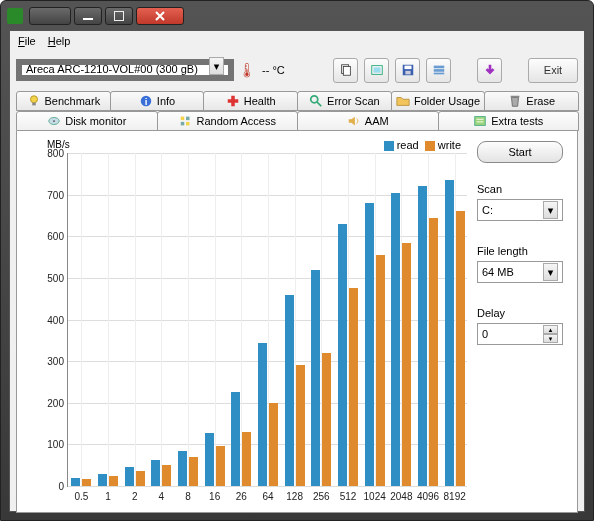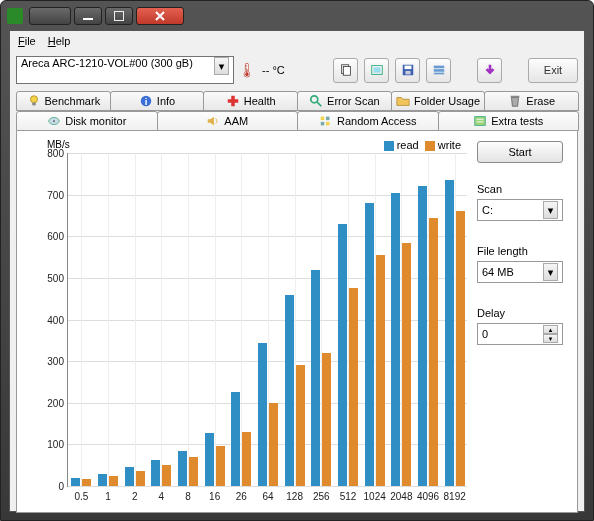--- a/index.html
+++ b/index.html
@@ -12,21 +12,21 @@
 .titlebar .cbtn{width:28px;height:18px;border-radius:3px;border:1px solid #222;background:linear-gradient(#6a6a6a,#444);display:flex;align-items:center;justify-content:center;color:#fff;cursor:pointer}
 .titlebar .cbtn.dbl{width:42px;gap:4px}
 .titlebar .cbtn.close{background:linear-gradient(#e46050,#c0392b);width:48px}
 .titlebar .dot{width:10px;height:10px;border:1px solid #eee;background:transparent}
 .titlebar .tri{width:0;height:0;border-left:5px solid transparent;border-right:5px solid transparent}
 .client{position:absolute;left:8px;right:8px;top:29px;bottom:8px;background:#f0f0f0;border:1px solid #555}
 .menubar{height:20px;display:flex;align-items:center;gap:12px;padding:0 8px}
 .menubar span{cursor:pointer}
 .menubar u{text-decoration:underline}
 .toolbar{height:38px;display:flex;align-items:center;padding:0 6px;gap:6px}
-.dd{width:218px;height:28px;background:#fff;border:1px solid #737373;display:flex;align-items:flex-start;padding:0 4px;justify-content:space-between}
+.dd{width:218px;height:22px;background:#fff;border:6px solid #737373;display:flex;align-items:flex-end;padding:0 4px;justify-content:space-between}
 .dd .arr{width:15px;height:18px;background:linear-gradient(#f5f5f5,#ddd);border:1px solid #aaa;display:flex;align-items:center;justify-content:center}
 .therm{width:14px;display:flex;align-items:center;justify-content:center;color:#c0392b;font-size:14px}
 .temp{margin-left:2px}
 .spacer{flex:1}
 .tbtn{width:25px;height:25px;border:1px solid #aaa;border-radius:3px;background:linear-gradient(#fdfdfd,#e5e5e5);display:flex;align-items:center;justify-content:center;color:#333;cursor:pointer}
 .tbtn.exit{width:50px}
 .tbtn svg{width:14px;height:14px}
 .tabs{margin:2px 6px 0 6px}
 .tabrow{display:flex}
 .tab{flex:1;height:20px;border:1px solid #999;background:linear-gradient(#fafafa,#e8e8e8);display:flex;align-items:center;justify-content:center;gap:4px;cursor:pointer;margin-right:-1px;border-top-left-radius:3px;border-top-right-radius:3px}
@@ -38,21 +38,21 @@
 .ylabel{position:absolute;left:22px;top:0;font-size:10px}
 .legend{position:absolute;right:6px;top:0;display:flex;gap:6px;font-size:10px}
 .legend .sw{width:10px;height:10px;display:inline-block;vertical-align:middle}
 .plot{position:absolute;left:42px;top:14px;right:0;bottom:18px;border-left:1px solid #888;border-bottom:1px solid #888}
 .grid-h{position:absolute;left:0;right:0;height:1px;background:#ddd}
 .ytick{position:absolute;left:-32px;width:28px;text-align:right;font-size:10px;color:#222;transform:translateY(-50%)}
 .grid-v{position:absolute;top:0;bottom:0;width:1px;background:#eee}
 .xtick{position:absolute;bottom:-16px;font-size:10px;color:#222;transform:translateX(-50%)}
 .bar{position:absolute;bottom:0;width:9px}
 .side{flex:1;padding-top:2px}
-.side .btn{width:86px;height:22px;border:1px solid #8a8a8a;border-radius:3px;background:linear-gradient(#fdfdfd,#e3e3e3);display:flex;align-items:center;justify-content:center;cursor:pointer;margin-bottom:20px}
+.side .btn{width:86px;height:22px;border:1px solid #8a8a8a;border-radius:9px;background:linear-gradient(#fdfdfd,#e3e3e3);display:flex;align-items:center;justify-content:center;cursor:pointer;margin-bottom:20px}
 .side label{display:block;margin-bottom:4px}
 .side .input{width:86px;height:22px;border:1px solid #999;background:#fff;display:flex;align-items:center;padding:0 4px;justify-content:space-between;margin-bottom:24px}
 .side .input .arr{width:15px;height:18px;background:linear-gradient(#f5f5f5,#ddd);border:1px solid #aaa;display:flex;align-items:center;justify-content:center}
 .spin{display:flex;flex-direction:column}
 .spin div{width:15px;height:9px;border:1px solid #aaa;background:linear-gradient(#f5f5f5,#ddd);display:flex;align-items:center;justify-content:center;font-size:7px}
 </style>
 </head>
 <body>
 
 <div class="window">
@@ -191,36 +191,36 @@
               <svg width="14" height="14" viewBox="0 0 16 16">
                 <ellipse cx="8" cy="8" rx="6" ry="4" fill="#c8dce8" stroke="#5a8"></ellipse>
                 <circle cx="8" cy="8" r="1" fill="#444"></circle>
               </svg>
             </span>
             <span>Disk monitor</span>
           </div>
           <div class="tab">
             <span class="ico">
               <svg width="14" height="14" viewBox="0 0 16 16">
-                <path d="M2 6h3l4-3v10l-4-3H2z" fill="#e2b04a"></path>
-                <path d="M11 5c2 2 2 4 0 6" fill="none" stroke="#e2b04a"></path>
-              </svg>
-            </span>
-            <span>AAM</span>
-          </div>
-          <div class="tab">
-            <span class="ico">
-              <svg width="14" height="14" viewBox="0 0 16 16">
                 <rect x="2" y="3" width="4" height="4" fill="#f3d34a"></rect>
                 <rect x="8" y="3" width="4" height="4" fill="#7aa"></rect>
                 <rect x="2" y="9" width="4" height="4" fill="#7aa"></rect>
                 <rect x="8" y="9" width="4" height="4" fill="#f3d34a"></rect>
               </svg>
             </span>
             <span>Random Access</span>
+          </div>
+          <div class="tab">
+            <span class="ico">
+              <svg width="14" height="14" viewBox="0 0 16 16">
+                <path d="M2 6h3l4-3v10l-4-3H2z" fill="#e2b04a"></path>
+                <path d="M11 5c2 2 2 4 0 6" fill="none" stroke="#e2b04a"></path>
+              </svg>
+            </span>
+            <span>AAM</span>
           </div>
           <div class="tab">
             <span class="ico">
               <svg width="14" height="14" viewBox="0 0 16 16">
                 <rect x="2" y="3" width="12" height="10" fill="#9cd47a" stroke="#4a8"></rect>
                 <line x1="4" y1="6" x2="12" y2="6" stroke="#fff"></line>
                 <line x1="4" y1="9" x2="12" y2="9" stroke="#fff"></line>
               </svg>
             </span>
             <span>Extra tests</span>

